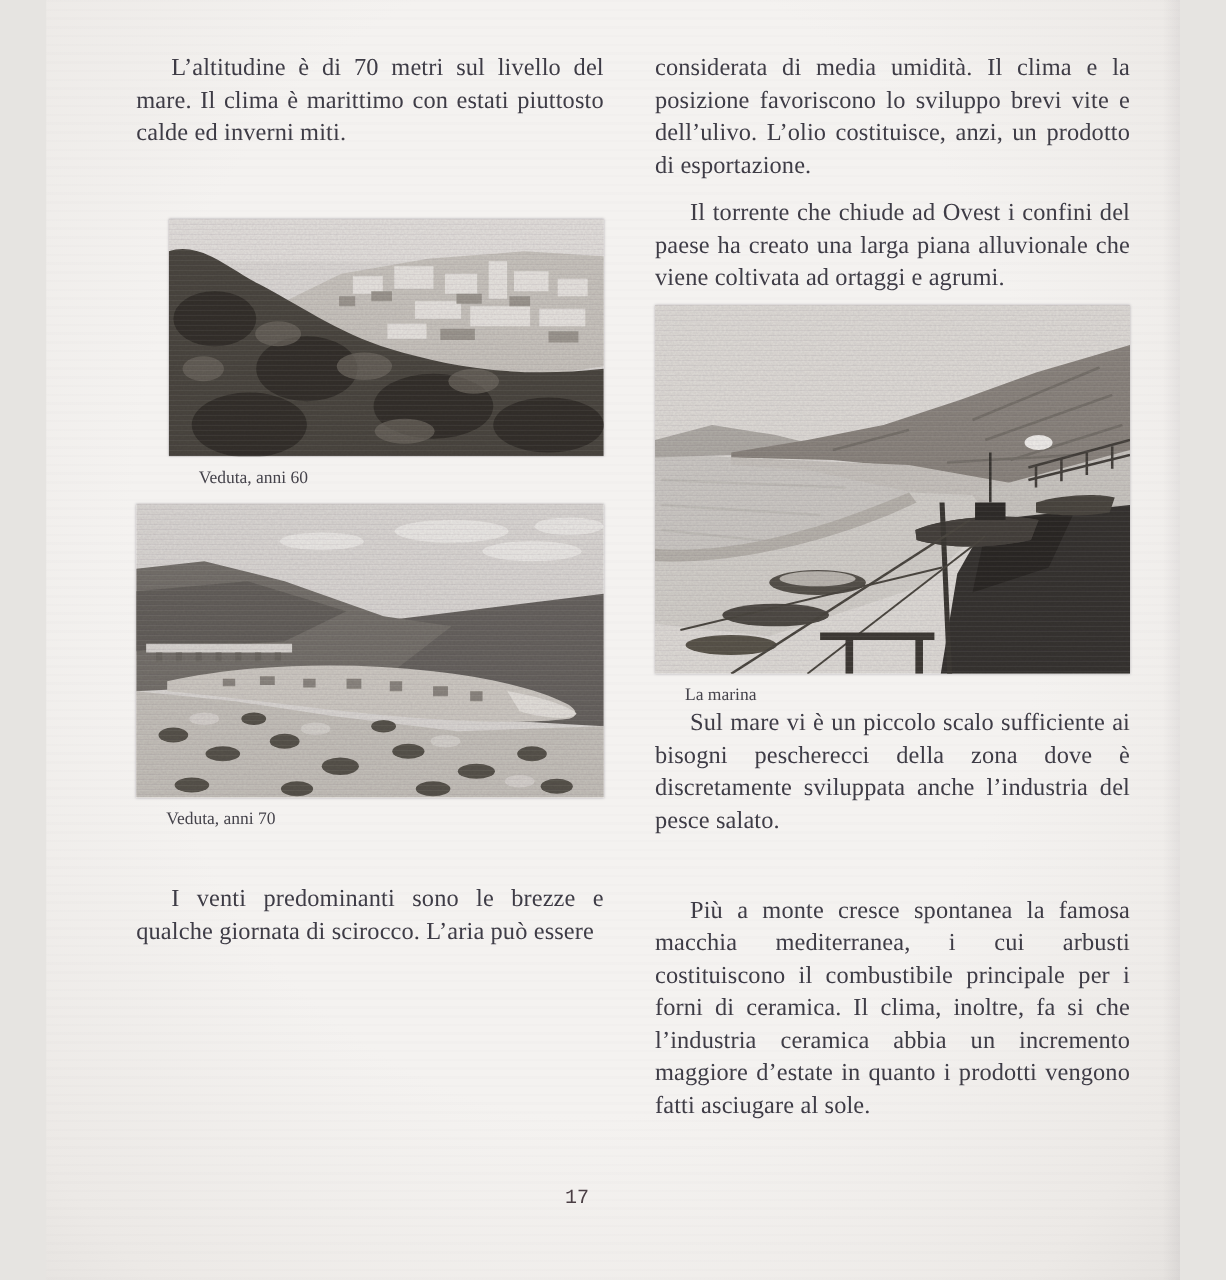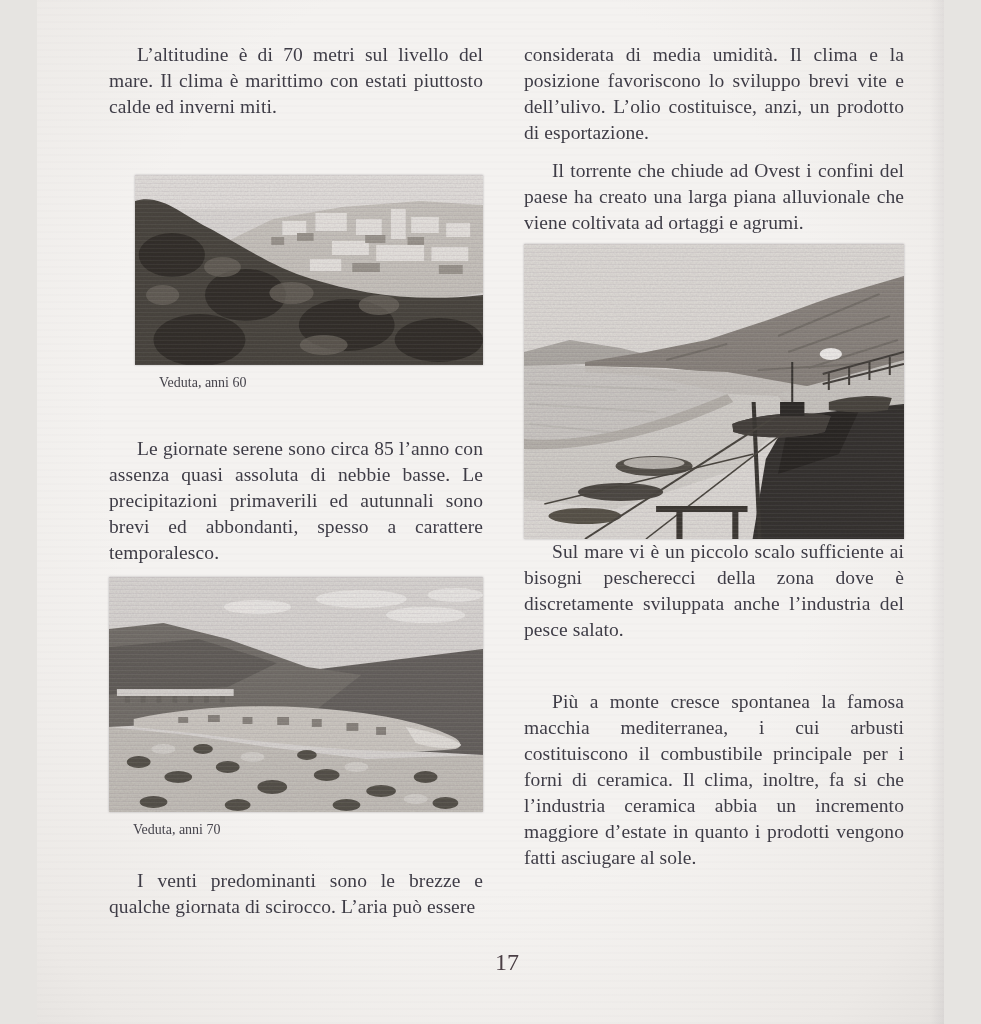--- a/index.html
+++ b/index.html
@@ -61,35 +61,36 @@
     color: #45434b;
   }
 
   
   .lp1      { }
   .photo1   { margin-top: 55px; padding-left: 26px; }
   .photo1 .frame { height: 190px; }
   .lp2      { margin-top: 44px; }
   .photo2   { margin-top: 11px; }
   .photo2 .frame { height: 235px; }
-  .lp3      { margin-top: 29px; }
+  .lp3      { margin-top: 42px; }
 
   .rp1      { }
   .rp2      { margin-top: 12px; }
   .photo3   { margin-top: 8px; }
   .photo3 .frame { height: 295px; }
   .rp3      { margin-top: 46px; }
   .rp4      { margin-top: 0; }
 
   .page-number {
     position: absolute;
     left: 415px; top: 949px; width: 110px;
-    text-align: center;
-    font-size: 24px;
+    text-align: left;
+    font-size: 16px;
     color: #4a3e44;
+    font-family: Liberation Mono, monospace;
   }
 </style>
 </head>
 <body>
 
 <div class="page">
 
   <div class="col col-left">
 
     <p class="body indent lp1">L’altitudine è di 70 metri sul livello del mare. Il clima è marittimo con estati piuttosto calde ed inverni miti.</p>
@@ -142,21 +143,20 @@
             <ellipse cx="265" cy="130" rx="22" ry="10"></ellipse>
             <ellipse cx="30" cy="120" rx="18" ry="10"></ellipse>
             <ellipse cx="205" cy="170" rx="26" ry="10"></ellipse>
           </g>
           <rect width="378" height="190" filter="url(#g1)" opacity="0.42" style="mix-blend-mode:multiply"></rect>
         </svg>
       </div>
       <figcaption class="caption">Veduta, anni 60</figcaption>
     </figure>
 
-    <p class="body indent lp2">Le giornate serene sono circa 85 l’anno con assenza quasi assoluta di nebbie basse. Le precipitazioni primaverili ed autunnali sono brevi ed abbondanti, spesso a carattere temporalesco.</p>
 
     <figure class="photo photo2">
       <div class="frame">
         <svg viewBox="0 0 378 235" preserveAspectRatio="none" aria-hidden="true">
           <defs>
             <filter id="g2" x="-5%" y="-5%" width="110%" height="110%">
               <feTurbulence type="fractalNoise" baseFrequency="0.55" numOctaves="2" seed="11" stitchTiles="stitch" result="t"></feTurbulence>
               <feColorMatrix in="t" type="matrix" values="0 0 0 0 0.40  0 0 0 0 0.36  0 0 0 0 0.42  0 0 0 0.55 0"></feColorMatrix>
             </filter>
           </defs>
@@ -295,20 +295,21 @@
           <line x1="226" y1="158" x2="232" y2="295" stroke="#3b3833" stroke-width="4"></line>
           <line x1="60" y1="295" x2="248" y2="172" stroke="#4a463f" stroke-width="2"></line>
           <line x1="120" y1="295" x2="260" y2="185" stroke="#4a463f" stroke-width="1.5"></line>
           <line x1="20" y1="260" x2="226" y2="210" stroke="#4a463f" stroke-width="1.5"></line>
           <rect x="130" y="262" width="90" height="6" fill="#3e3a35"></rect>
           <rect x="150" y="268" width="6" height="27" fill="#3e3a35"></rect>
           <rect x="205" y="266" width="6" height="29" fill="#3e3a35"></rect>
           <rect width="374" height="295" filter="url(#g3)" opacity="0.42" style="mix-blend-mode:multiply"></rect>
         </svg>
       </div>
+      <figcaption class="caption">La marina</figcaption>
     </figure>
 
     <p class="body indent rp4">Sul mare vi è un piccolo scalo sufficiente ai bisogni pescherecci della zona dove è discretamente sviluppata anche l’industria del pesce salato.</p>
 
     <p class="body indent rp3">Più a monte cresce spontanea la famosa macchia mediterranea, i cui arbusti costituiscono il combustibile principale per i forni di ceramica. Il clima, inoltre, fa si che l’industria ceramica abbia un incremento maggiore d’estate in quanto i prodotti vengono fatti asciugare al sole.</p>
   </div>
 
   <div class="page-number">17</div>
 </div>
 

